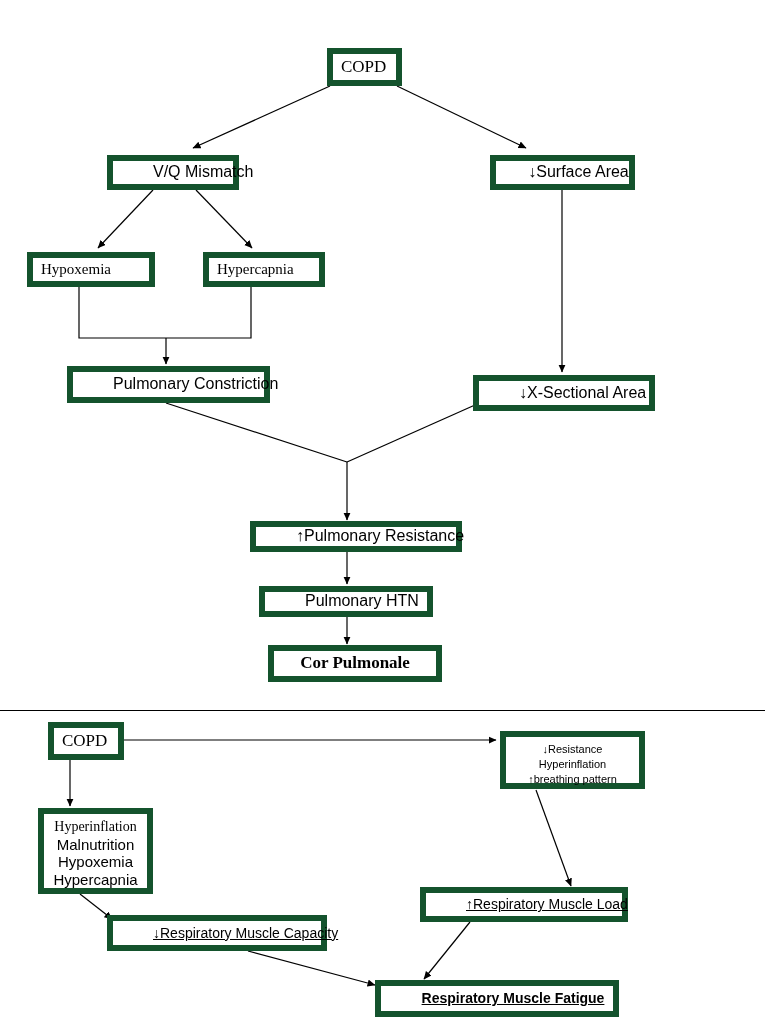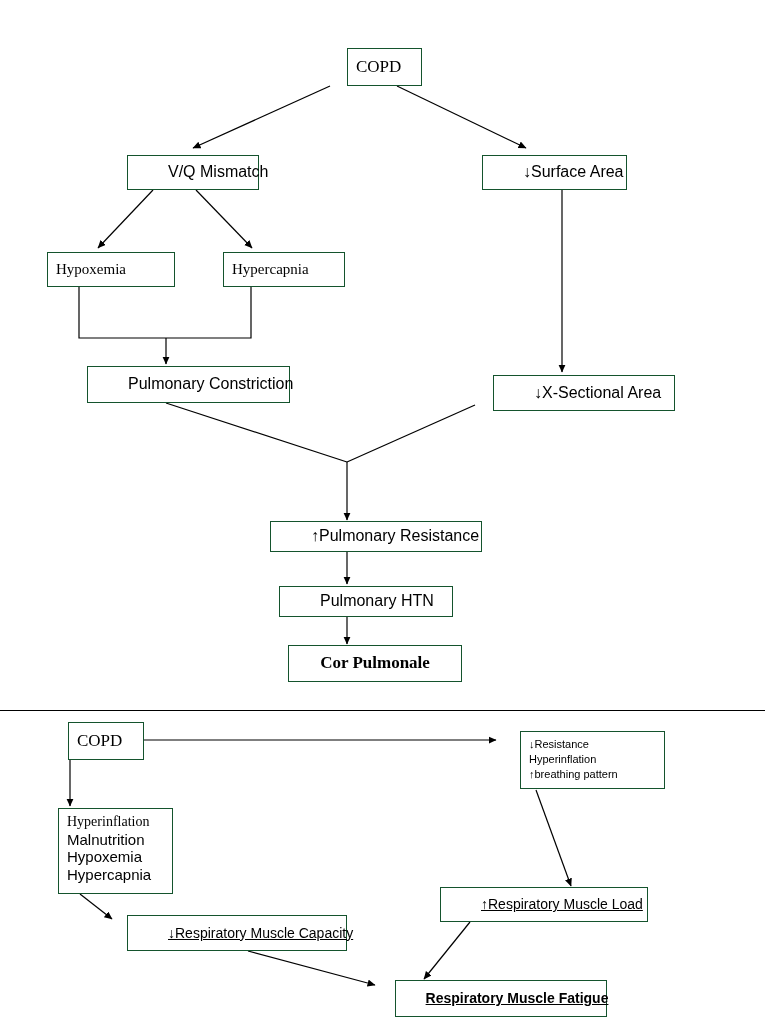--- a/index.html
+++ b/index.html
@@ -24,33 +24,33 @@
   .edges {
     position: absolute;
     left: 0; top: 0;
     width: 765px;
     height: 1019px;
     pointer-events: none;
   }
   .node {
     position: absolute;
     box-sizing: border-box;
-    border: 1px solid #14532d;
+    border: 6px solid #14532d;
     background: #ffffff;
     display: flex;
     align-items: center;
     padding: 0 8px;
     white-space: pre;
     line-height: 1.18;
-    margin-left: 20px;
   }
   .node.multiline {
     display: block;
     padding: 5px 8px 4px 8px;
     white-space: normal;
+    text-align: center;
   }
   .sans {
     font-family: "Liberation Sans", sans-serif;
     padding-left: 40px;
   }
   .serif {
     font-family: "Liberation Serif", serif;
   }
   .bold-serif {
     font-family: "Liberation Serif", serif;
@@ -140,21 +140,21 @@
   </svg>
 
   <div class="node serif f17" style="left:327px; top:48px; width:75px; height:38px;">
     <span>COPD</span>
   </div>
 
   <div class="node sans f16" style="left:107px; top:155px; width:132px; height:35px;">
     <span>V/Q Mismatch</span>
   </div>
 
-  <div class="node sans f16" style="left:462px; top:155px; width:145px; height:35px;">
+  <div class="node sans f16" style="left:490px; top:155px; width:145px; height:35px;justify-content:center;">
     <span>↓Surface Area</span>
   </div>
 
   <div class="node serif f15" style="left:27px; top:252px; width:128px; height:35px;">
     <span>Hypoxemia</span>
   </div>
 
   <div class="node serif f15" style="left:203px; top:252px; width:122px; height:35px;">
     <span>Hypercapnia</span>
   </div>
@@ -199,17 +199,17 @@
   </div>
 
   <div class="node sans f14" style="left:420px; top:887px; width:208px; height:35px;">
     <span>↑Respiratory Muscle Load</span>
   </div>
 
   <div class="node sans f14" style="left:107px; top:915px; width:220px; height:36px;">
     <span>↓Respiratory Muscle Capacity</span>
   </div>
 
-  <div class="node bold-sans f14" style="left:375px; top:980px; width:212px; height:37px; justify-content:center;padding-left:40px;">
+  <div class="node bold-sans f14" style="left:375px; top:980px; width:244px; height:37px; justify-content:center;padding-left:40px;">
     <span>Respiratory Muscle Fatigue</span>
   </div>
 
 </div>
 
 </body></html>

